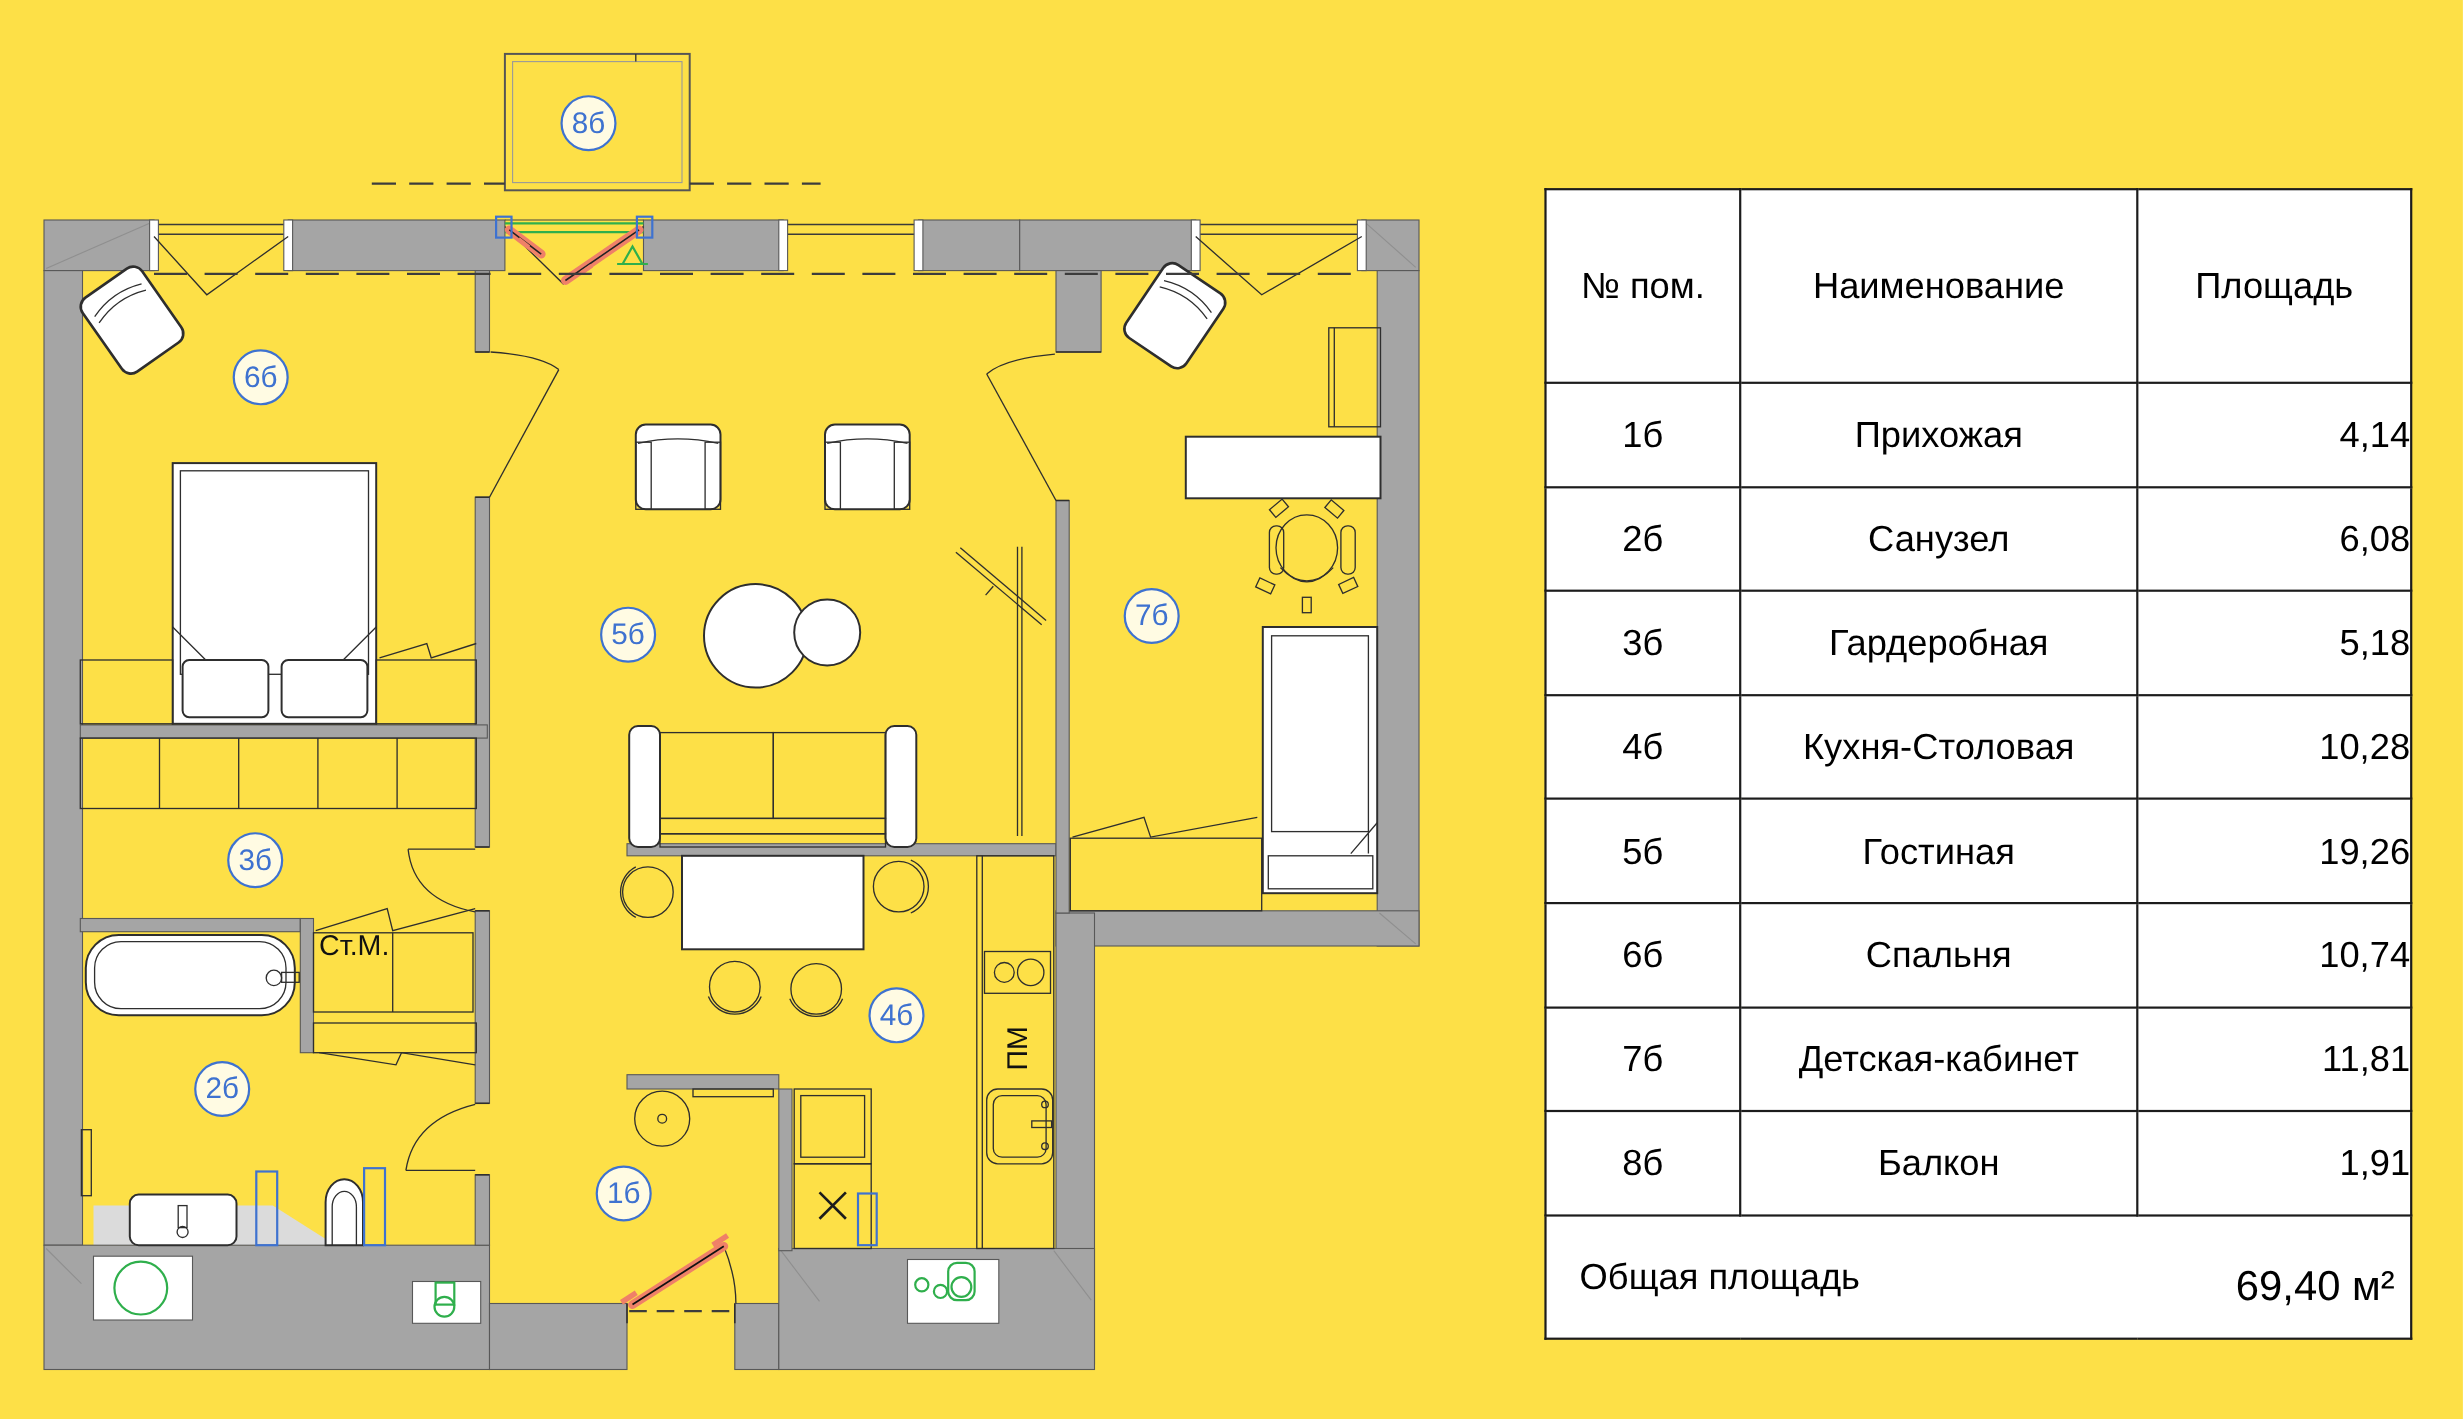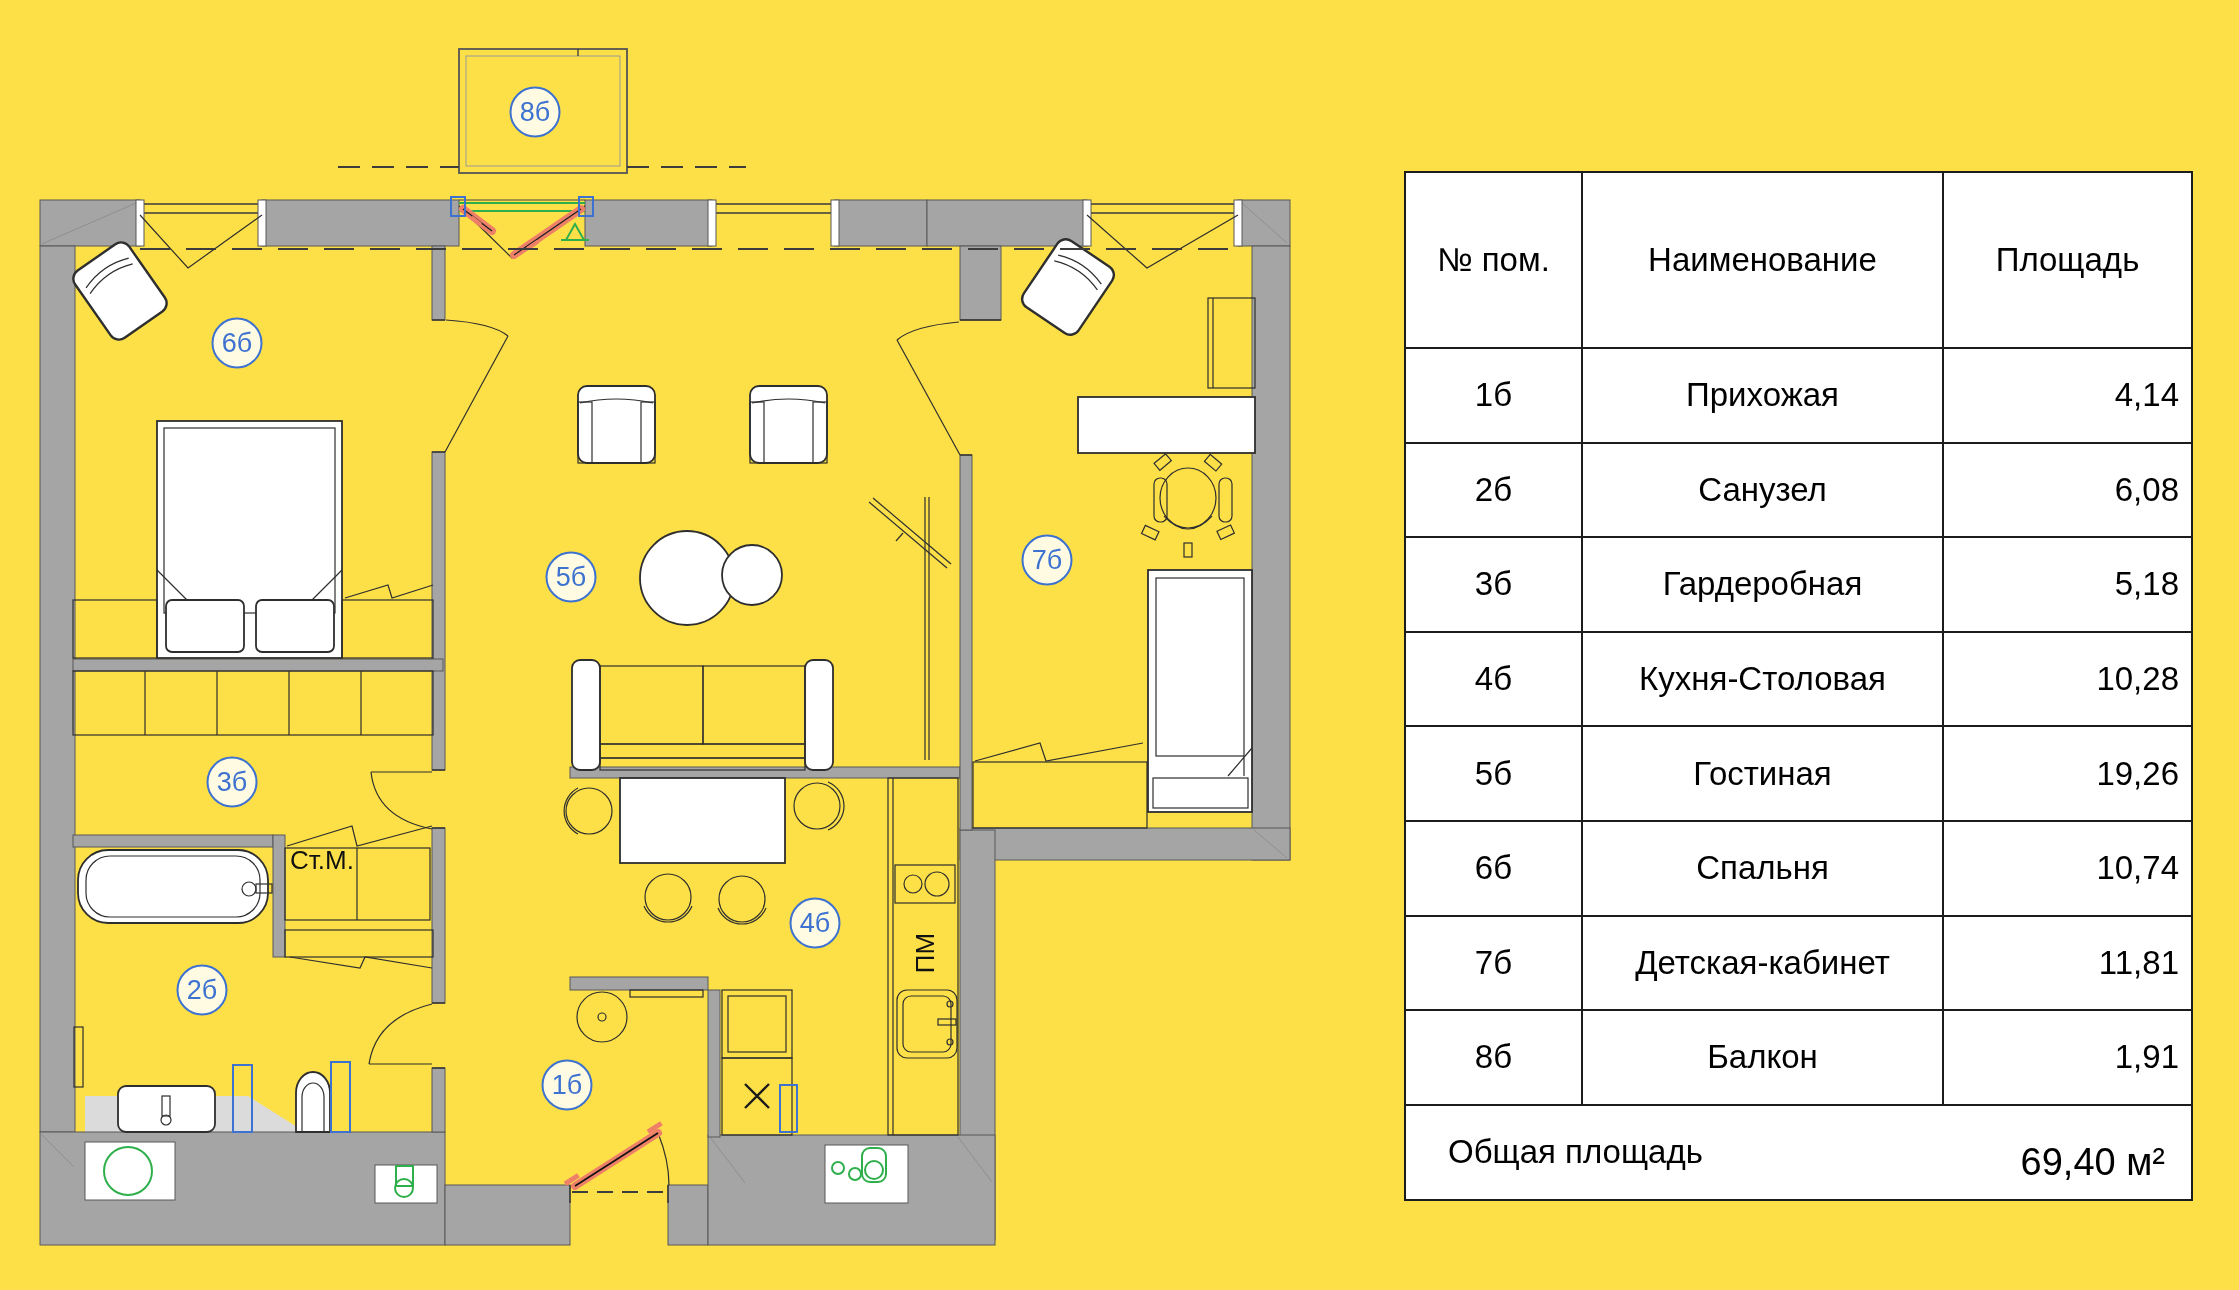--- a/index.html
+++ b/index.html
@@ -16,28 +16,28 @@
       transform:translate(-50%,-50%);}
   .plan-text{position:absolute;font-size:26px;color:#111;transform:translate(-50%,-50%);white-space:nowrap;}
   .plan-text.rotated{transform:translate(-50%,-50%) rotate(-90deg);}
 
   
   .explication{position:absolute;left:1404px;top:150px;width:790px;}
   .explication h2{margin:0 0 0 2px;font-size:34px;font-weight:bold;height:44px;line-height:44px;}
   table.rooms{border-collapse:collapse;table-layout:fixed;width:787px;margin-top:21px;}
   table.rooms col.c1{width:177px;} table.rooms col.c2{width:361px;} table.rooms col.c3{width:249px;}
   table.rooms th,table.rooms td{border:2px solid #1c1c1c;font-size:33px;font-weight:normal;
-      padding:12px;vertical-align:middle;background:#fff;}
+      padding:0;vertical-align:middle;background:#fff;}
   table.rooms thead tr{height:176px;}
   table.rooms thead th{text-align:center;}
   table.rooms tbody tr{height:94.6px;}
   td.cell-num{text-align:center;}
   td.cell-name{text-align:center;padding-left:42px;}
   td.cell-area{text-align:right;padding-right:30px;}
-  table.rooms tfoot tr{height:95px;}
+  table.rooms tfoot tr{height:112px;}
   .total-flex{display:flex;align-items:center;justify-content:space-between;}
   .total-label{font-size:33px;padding-left:30px;}
   .total-value{font-size:38px;padding-right:14px;margin-top:20px;}
 </style>
 </head>
 <body>
 
 <div class="sheet">
 
   <div class="plan">

